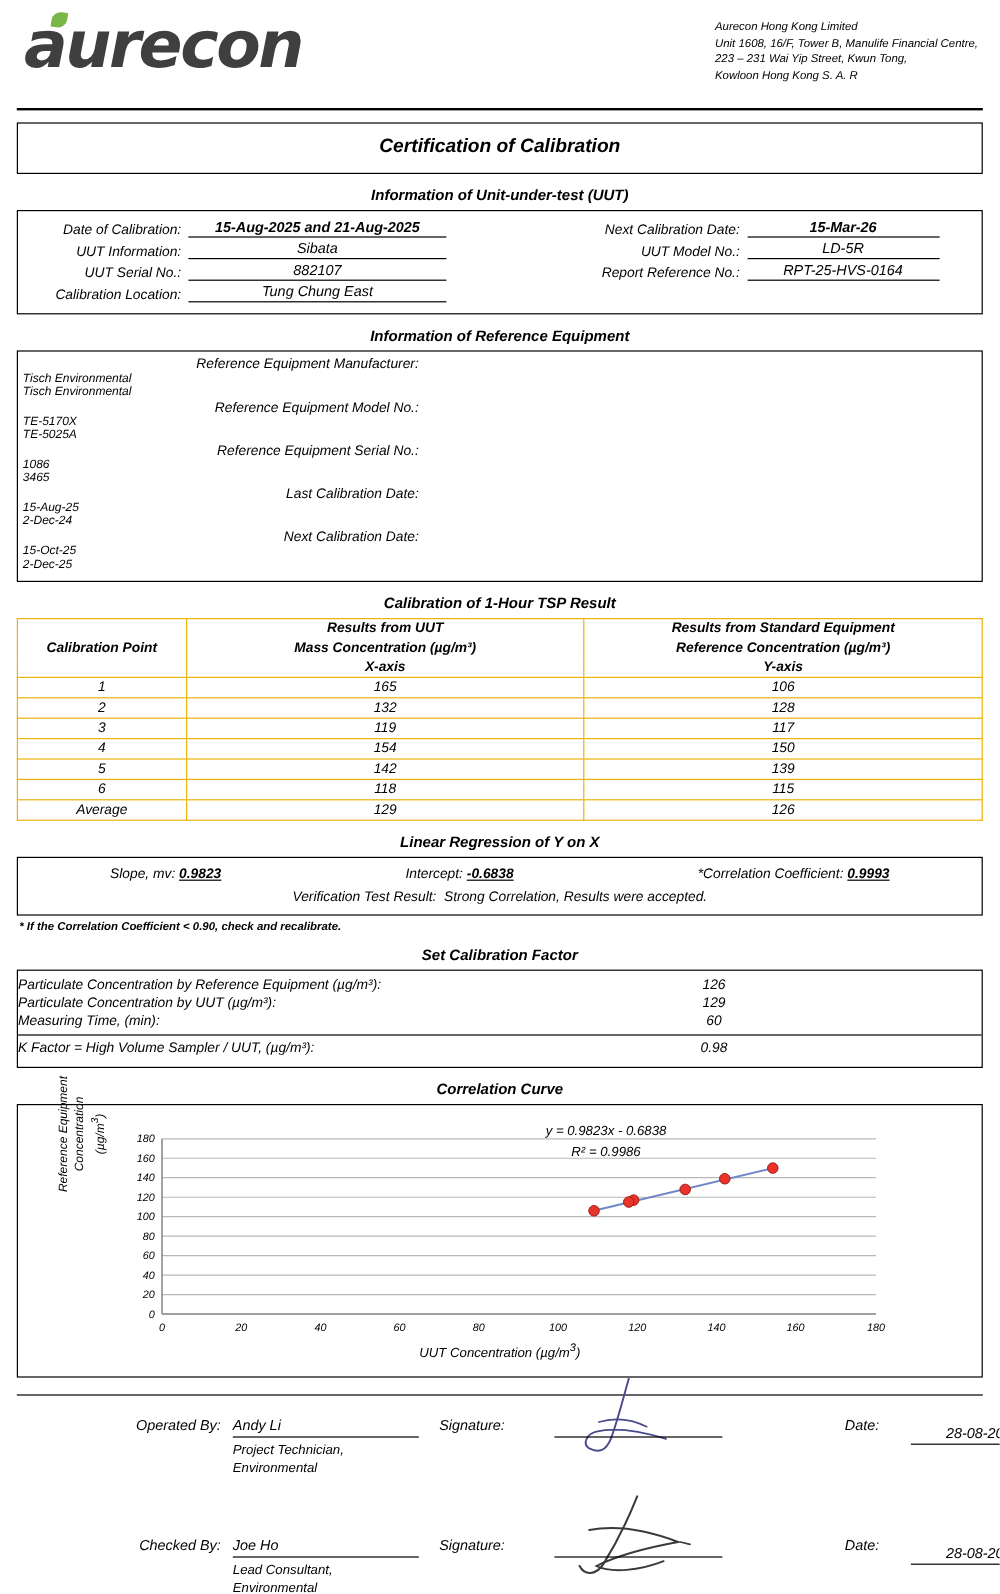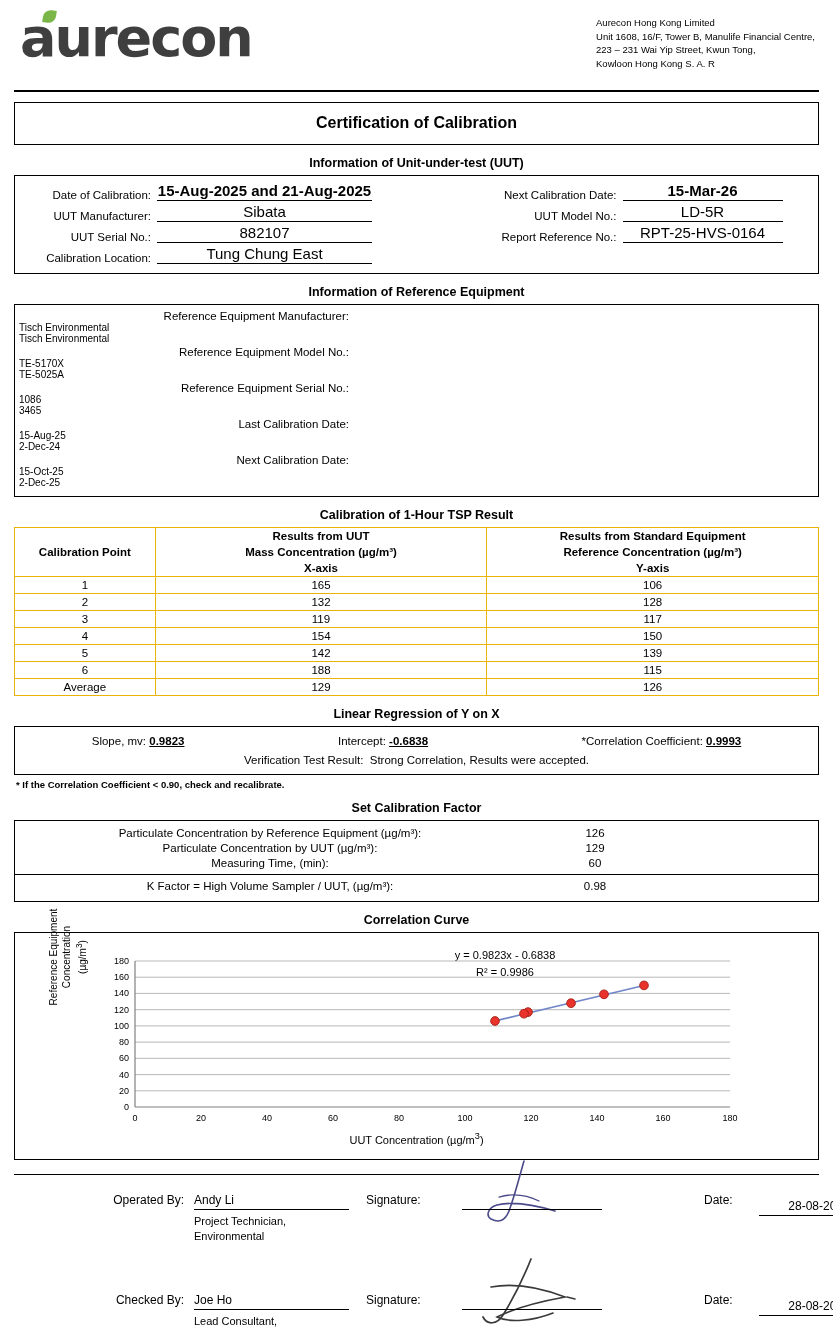--- a/index.html
+++ b/index.html
@@ -14,20 +14,21 @@
     color: #000;
     position: relative;
     overflow: hidden;
   }
   .page {
     width: 833px;
     height: 1328px;
     position: relative;
     box-sizing: border-box;
     padding: 8px 14px 0 14px;
+    font-style: italic;
   }
 
   
   .header {
     display: flex;
     align-items: flex-start;
     justify-content: space-between;
     height: 78px;
   }
   .logo-wrap {
@@ -92,21 +93,21 @@
     align-items: flex-end;
     margin: 0 0 2px 0;
   }
   .kv-label {
     font-size: 11.5px;
     text-align: right;
     padding-right: 6px;
     white-space: nowrap;
   }
   .kv-value {
-    font-size: 15px;
+    font-size: 12px;
     text-align: center;
     border-bottom: 1px solid #000;
     padding-bottom: 1px;
   }
   .kv-value.bold { font-weight: bold; }
   .uut-cols { display: flex; }
   .uut-col { width: 50%; }
   .uut-col .kv-label { width: 132px; }
   .uut-col .kv-value { width: 215px; }
   .uut-col.right .kv-label { width: 200px; }
@@ -159,21 +160,21 @@
   }
   .footnote {
     font-size: 9.5px;
     font-weight: bold;
     margin: 4px 0 0 2px;
   }
 
   
   .scf-box { padding: 6px 0 6px 0; }
   .scf-row { display: flex; align-items: baseline; font-size: 11.5px; margin-bottom: 3px; }
-  .scf-label { width: 510px; text-align: center; padding-right: 10px; }
+  .scf-label { width: 510px; text-align: left; padding-right: 10px; }
   .scf-val { width: 120px; text-align: center; }
   .scf-sep { border-top: 1px solid #000; margin: 5px 0 5px 0; }
 
   
   .chart-box {
     height: 228px;
     padding: 6px 0 0 0;
     position: relative;
   }
   .chart-inner { position: relative; width: 100%; height: 100%; }
@@ -293,21 +294,21 @@
 
   <div class="section-title">Information of Unit-under-test (UUT)</div>
   <div class="box uut-box">
     <div class="uut-cols">
       <div class="uut-col left">
         <div class="kv-row">
           <div class="kv-label">Date of Calibration:</div>
           <div class="kv-value bold">15-Aug-2025 and 21-Aug-2025</div>
         </div>
         <div class="kv-row">
-          <div class="kv-label">UUT Manufacturer:</div>
+          <div class="kv-label">UUT Information:</div>
           <div class="kv-value">Sibata</div>
         </div>
         <div class="kv-row">
           <div class="kv-label">UUT Serial No.:</div>
           <div class="kv-value">882107</div>
         </div>
         <div class="kv-row">
           <div class="kv-label">Calibration Location:</div>
           <div class="kv-value">Tung Chung East</div>
         </div>
@@ -399,21 +400,21 @@
         <td>154</td>
         <td>150</td>
       </tr>
       <tr>
         <td>5</td>
         <td>142</td>
         <td>139</td>
       </tr>
       <tr>
         <td>6</td>
-        <td>188</td>
+        <td>118</td>
         <td>115</td>
       </tr>
       <tr>
         <td>Average</td>
         <td>129</td>
         <td>126</td>
       </tr>
     </tbody>
   </table>
 

